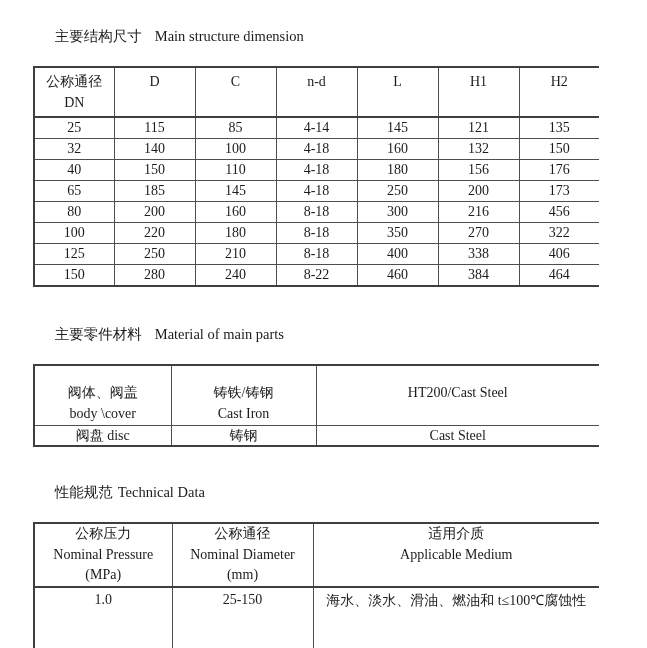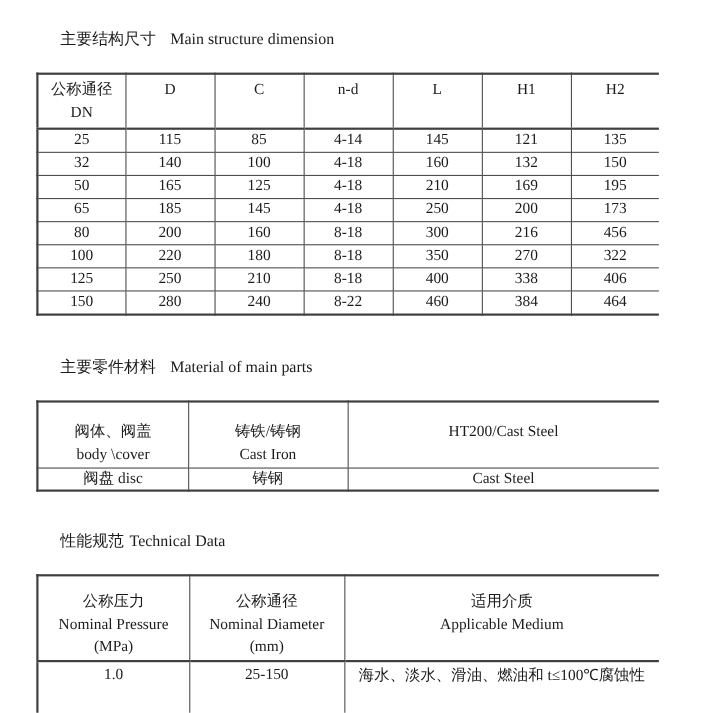--- a/index.html
+++ b/index.html
@@ -69,21 +69,21 @@
     border-bottom-color: #3f3f3f;
   }
   .t2 td { height: 19px; line-height: 19px; }
   .t2 .row-2line td { height: 43px; vertical-align: top; padding-top: 16px; }
   .t2 .row-2line td div { line-height: 21px; }
 
   
   .t3 th {
     height: 60px;
     vertical-align: top;
-    padding-top: 14px;
+    padding-top: 0;
     line-height: 20.5px;
     border-bottom-width: 2px;
     border-bottom-color: #3f3f3f;
   }
   .t3 td.cell-tall { height: 59px; vertical-align: top; padding-top: 1px; line-height: 21px; }
   .t3 td.medium-cell { vertical-align: top; padding-top: 2px; }
   .t3 td.medium-cell div { line-height: 22px; }
 
   .sec-material  { margin-top: 20px; }
   .sec-technical { margin-top: 18px; }
@@ -134,27 +134,27 @@
         <tr>
           <td>32</td>
           <td>140</td>
           <td>100</td>
           <td>4-18</td>
           <td>160</td>
           <td>132</td>
           <td>150</td>
         </tr>
         <tr>
-          <td>50</td>
-          <td>165</td>
-          <td>125</td>
+          <td>40</td>
+          <td>150</td>
+          <td>110</td>
           <td>4-18</td>
-          <td>210</td>
-          <td>169</td>
-          <td>195</td>
+          <td>180</td>
+          <td>156</td>
+          <td>176</td>
         </tr>
         <tr>
           <td>65</td>
           <td>185</td>
           <td>145</td>
           <td>4-18</td>
           <td>250</td>
           <td>200</td>
           <td>173</td>
         </tr>

